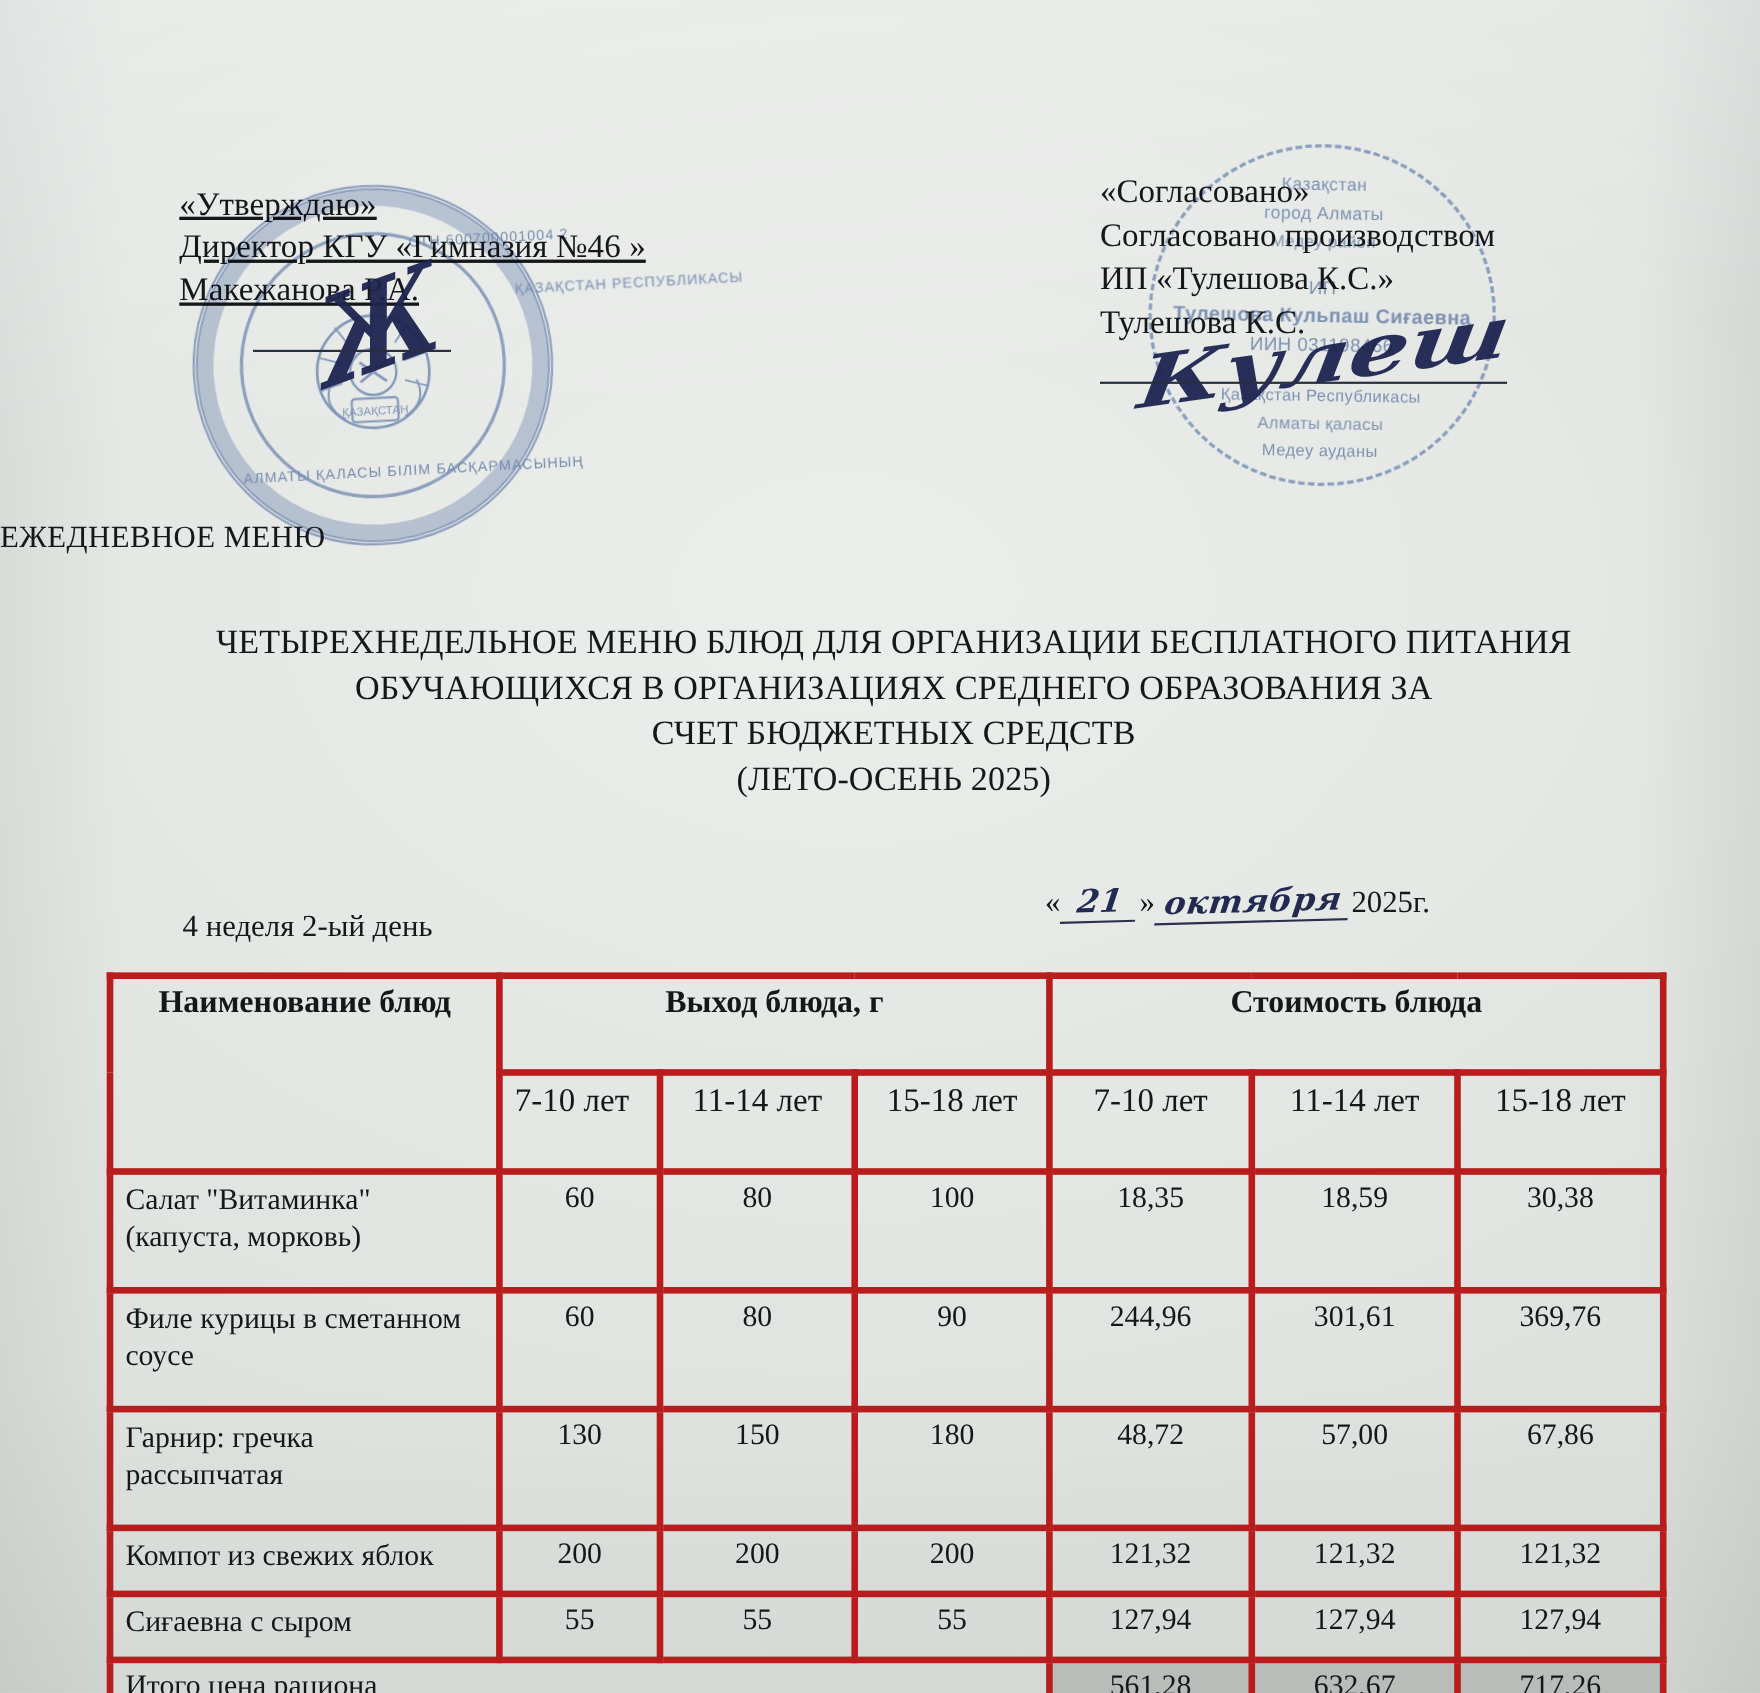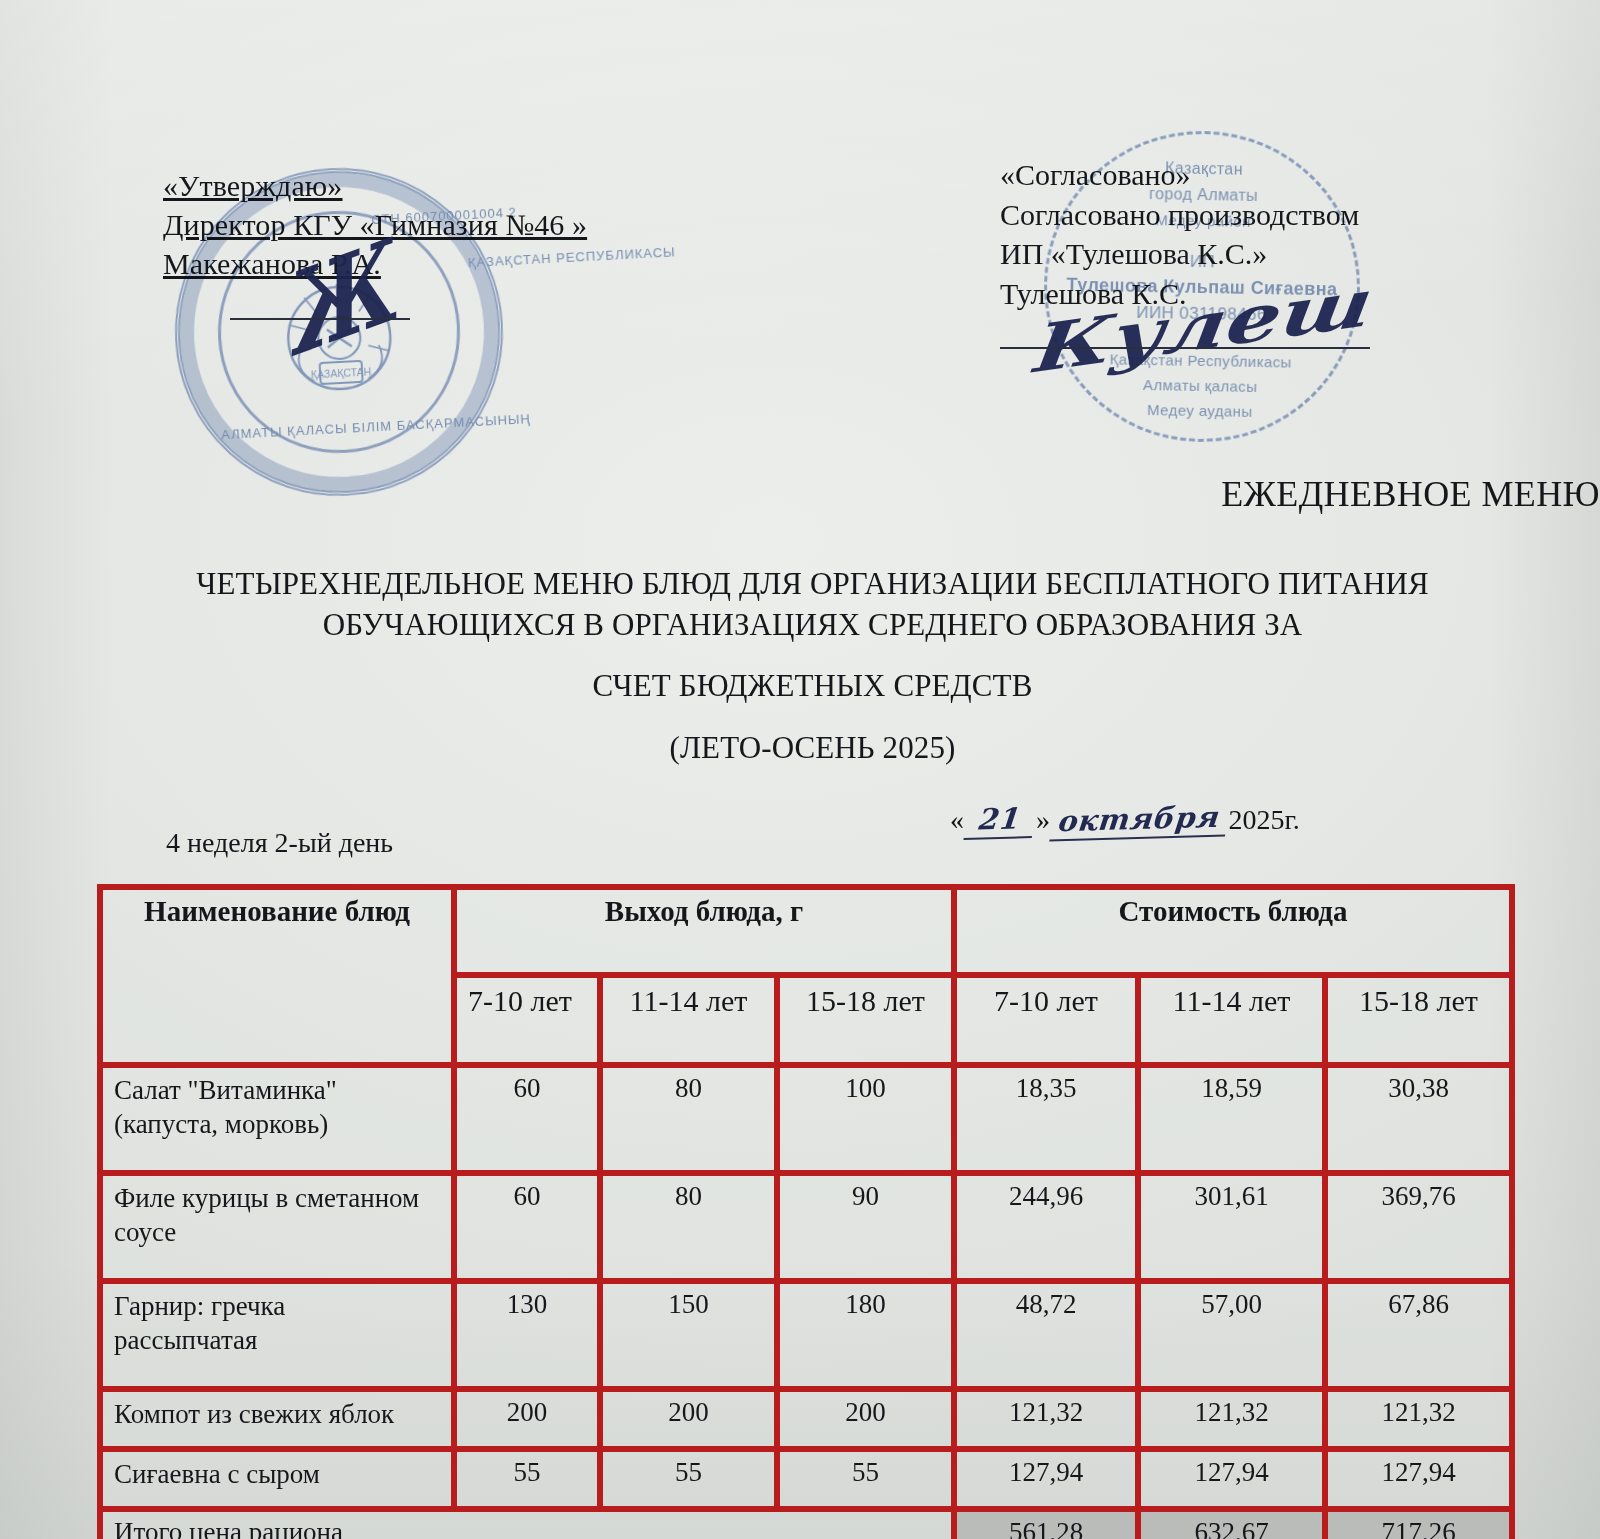--- a/index.html
+++ b/index.html
@@ -65,35 +65,35 @@
     border-top: 2px solid #2a2f3e;
   }
   .sig-rule.left  { left: 230px;  top: 318px; width: 180px; }
   .sig-rule.right { left: 1000px; top: 347px; width: 370px; }
 
   
   .title-main {
     position: absolute;
     left: 0; right: 0;
     top: 473px;
-    text-align: right;
-    font-size: 36px;
+    text-align: left;
+    font-size: 28px;
     letter-spacing: 0.4px;
   }
   .title-block {
     position: absolute;
     left: 185px;
     width: 1255px;
     top: 563px;
     text-align: center;
     font-size: 31px;
     line-height: 1.33;
     letter-spacing: 0.1px;
   }
-  .title-block .l3, .title-block .l4 { display: block; margin-top: 20px; }
+  .title-block .l3, .title-block .l4 { display: block; }
 
   
   .weekday {
     position: absolute;
     left: 166px;
     top: 806px;
     font-size: 28px;
     margin-top: 21px;
   }
   .dateline {

